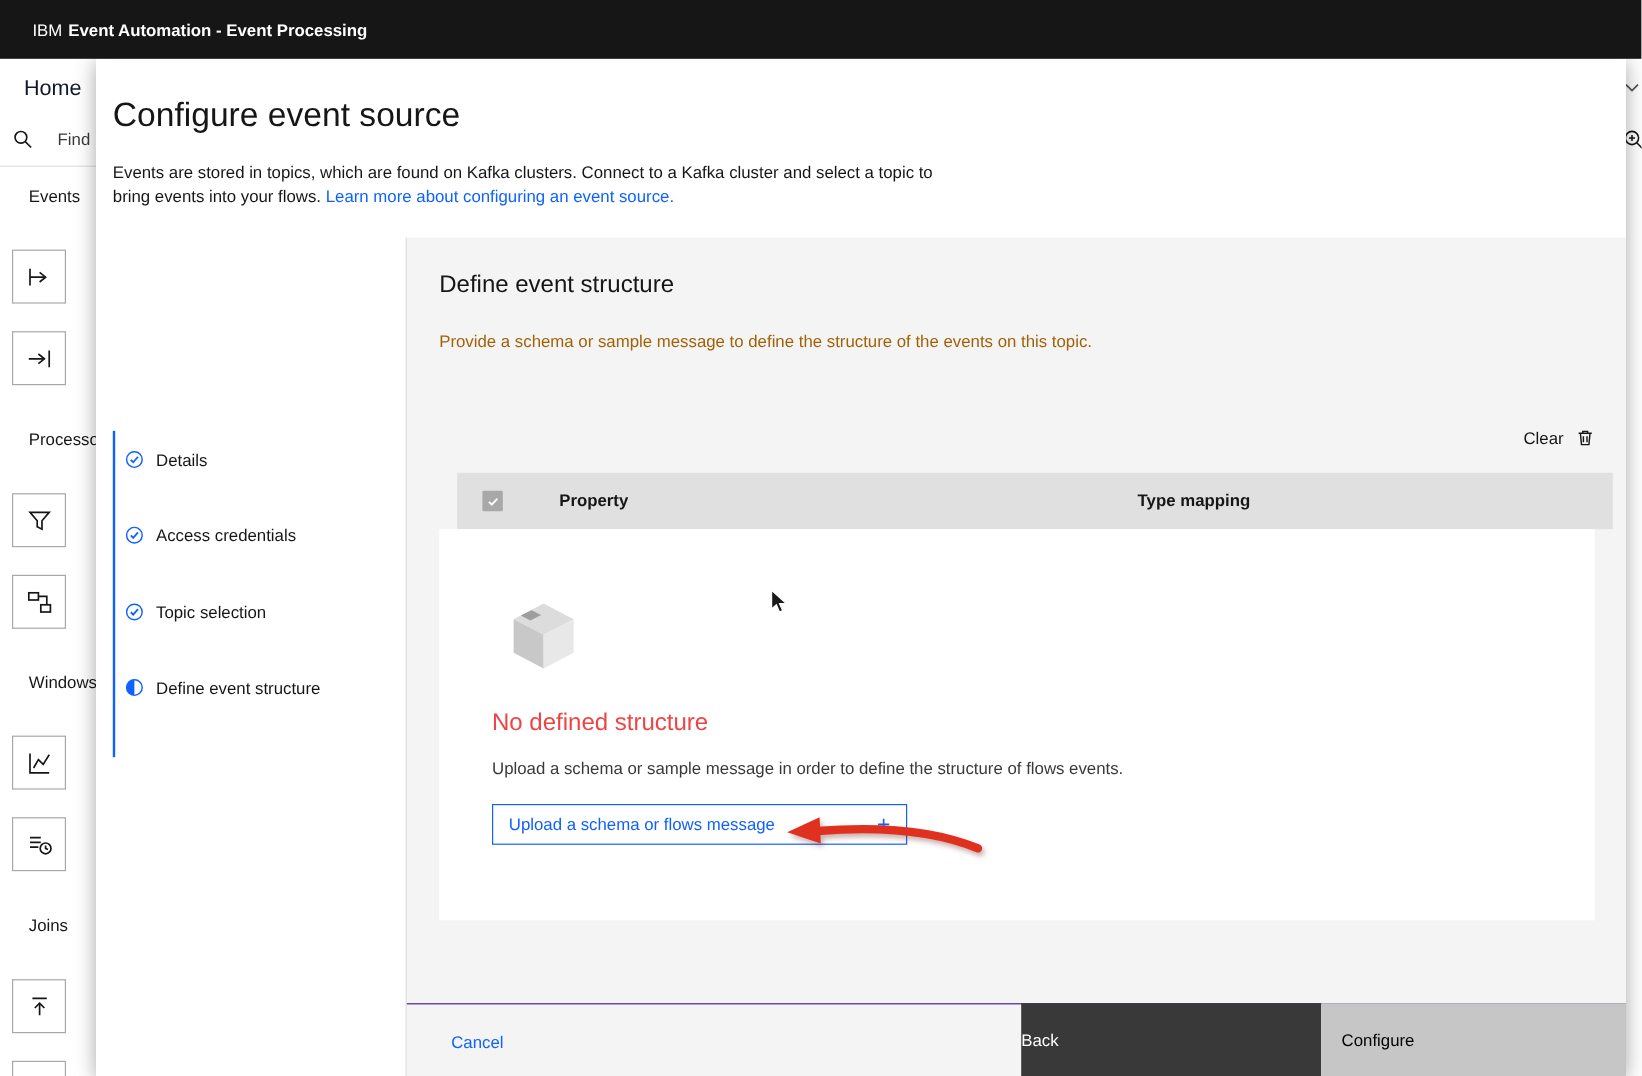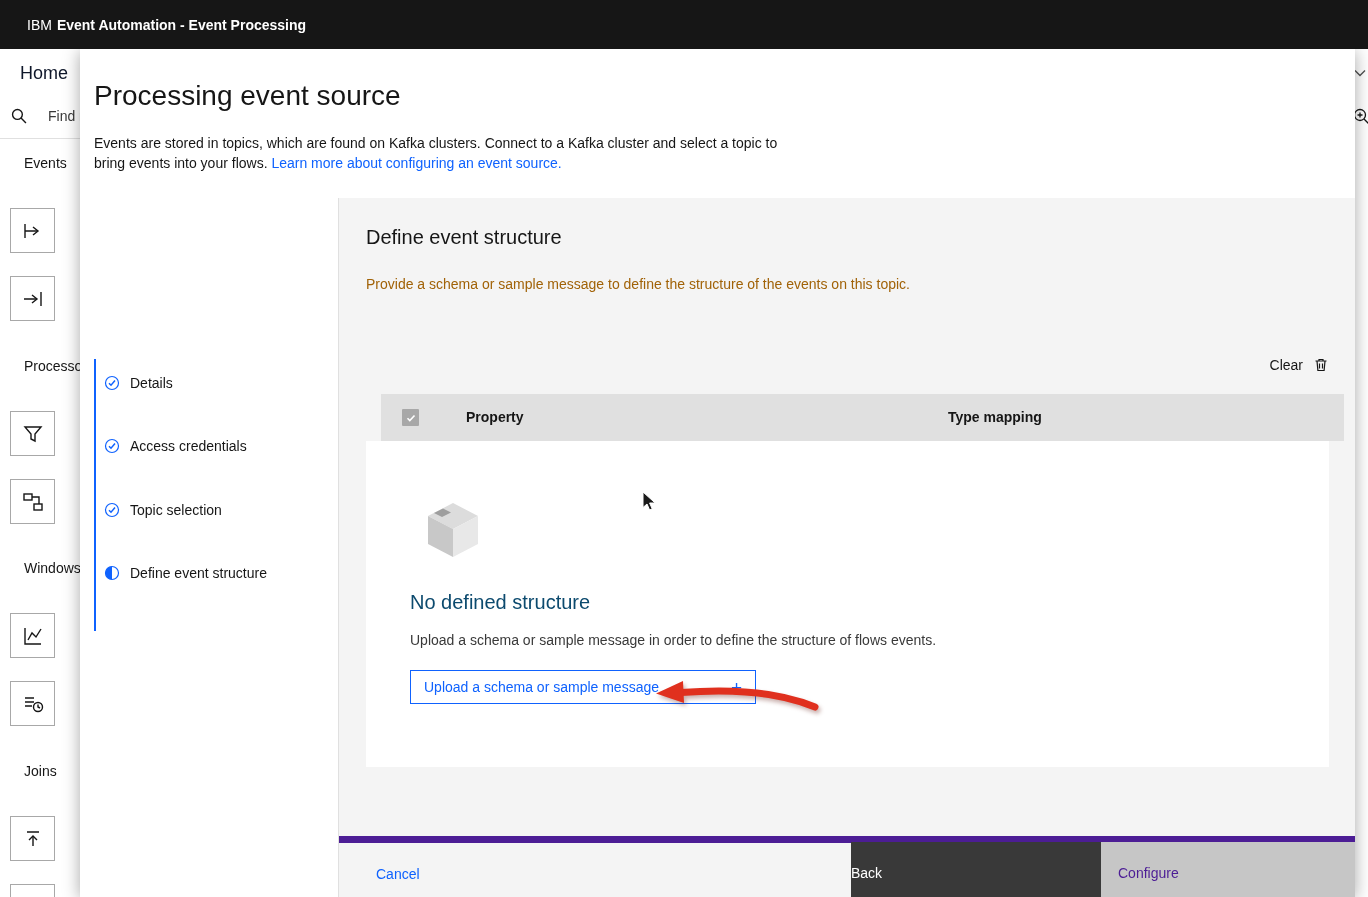--- a/index.html
+++ b/index.html
@@ -85,52 +85,52 @@
     position: absolute; left: 21px; top: 15px; width: 17px; height: 17px;
     background: #a8a8a8; border-radius: 1px;
     display: flex; align-items: center; justify-content: center; cursor: pointer;
   }
   .col-h { position: absolute; top: 15px; font-size: 14px; font-weight: 700; color: #161616; white-space: nowrap; }
   .col-h.property { left: 85px; }
   .col-h.typemapping { left: 567px; }
 
   .table-body { position: absolute; left: 27px; top: 243px; width: 963px; height: 326px; background: #ffffff; }
   .cube { position: absolute; left: 55px; top: 57px; }
-  .empty-title { position: absolute; left: 44px; top: 150px; font-size: 20px; font-weight: 400; color: #0c4a6e; }
+  .empty-title { position: absolute; left: 44px; top: 150px; font-size: 20px; font-weight: 400; color: #ef4444; }
   .empty-desc { position: absolute; left: 44px; top: 191px; font-size: 14px; color: #393939; white-space: nowrap; }
   .upload-btn {
     position: absolute; left: 44px; top: 229px; width: 346px; height: 34px;
     background: transparent; border: 1px solid #0f62fe; color: #0f62fe;
     font-size: 14px; font-family: inherit;
     display: flex; align-items: center; justify-content: space-between;
     padding: 0 13px; cursor: pointer;
   }
   .upload-btn .plus { font-size: 19px; line-height: 1; color: #0f62fe; font-weight: 400; }
 
   .cursor-svg { position: absolute; left: 303px; top: 293px; z-index: 5; }
   .arrow-svg { position: absolute; left: 312px; top: 476px; z-index: 6; filter: drop-shadow(2px 3px 2px rgba(100,30,20,0.35)); }
 
   
   .modal-footer {
     position: absolute; left: 0; right: 0; bottom: 0; height: 61px;
-    background: #f4f4f4; border-top: 7px solid #4c1d95;
+    background: #f4f4f4; border-top: 1px solid #4c1d95;
   }
   .btn-cancel {
     position: absolute; left: 37px; top: 0; height: 61px;
     background: transparent; border: none; color: #0f62fe;
     font-size: 14px; font-family: inherit; cursor: pointer;
   }
   .btn-back {
     position: absolute; left: 512px; top: -1px; width: 250px; height: 62px;
     background: #393939; border: none; color: #ffffff; text-align: left;
     font-size: 14px; font-family: inherit; padding-left: 0; cursor: pointer;
   }
   .btn-configure {
     position: absolute; left: 762px; top: -1px; width: 254px; height: 62px;
-    background: #c6c6c6; border: none; color: #4c1d95; text-align: left;
+    background: #c6c6c6; border: none; color: #000000; text-align: left;
     font-size: 14px; font-family: inherit; padding-left: 17px; cursor: not-allowed;
   }
 </style>
 </head>
 <body>
 
 <div class="top-header">
   <span class="brand">IBM</span>
   <span class="product">Event Automation - Event Processing</span>
 </div>
@@ -227,21 +227,21 @@
           <path d="M6 5h12M12 19V9"></path>
           <path d="M8 13l4-4 4 4"></path>
         </svg>
     </span>
   </div>
   <div class="palette-tile" style="top:835px"></div>
 </div>
 
 <div class="modal">
 
-  <div class="modal-title">Processing event source</div>
+  <div class="modal-title">Configure event source</div>
 
   <div class="modal-desc">
     <span>Events are stored in topics, which are found on Kafka clusters. Connect to a Kafka cluster and select a topic to bring events into your flows.</span>
     <span class="learn-more">Learn more about configuring an event source.</span>
   </div>
 
   <div class="stepper-col">
     <div class="stepper-line"></div>
 
     <div class="step step1">
@@ -314,21 +314,21 @@
         <svg width="64" height="64" viewBox="0 0 64 64">
           <polygon points="32,5 57,18 32,31 7,18" fill="#dcdcdc"></polygon>
           <polygon points="7,18 32,31 32,59 7,46" fill="#c8c8c8"></polygon>
           <polygon points="57,18 32,31 32,59 57,46" fill="#e8e8e8"></polygon>
           <polygon points="13,15 22,10.5 30,14.5 21,19" fill="#9e9e9e"></polygon>
         </svg>
       </span>
       <div class="empty-title">No defined structure</div>
       <div class="empty-desc">Upload a schema or sample message in order to define the structure of flows events.</div>
       <button class="upload-btn">
-        <span>Upload a schema or sample message</span>
+        <span>Upload a schema or flows message</span>
         <span class="plus">+</span>
       </button>
     </div>
 
     <span class="cursor-svg">
       <svg width="18" height="21" viewBox="0 0 18 21">
         <polygon points="1,1 1,16.5 5,13 7.6,19 10.2,17.8 7.6,12 13.2,12" fill="#1a1a1a" stroke="#ffffff" stroke-width="1"></polygon>
       </svg>
     </span>
 

